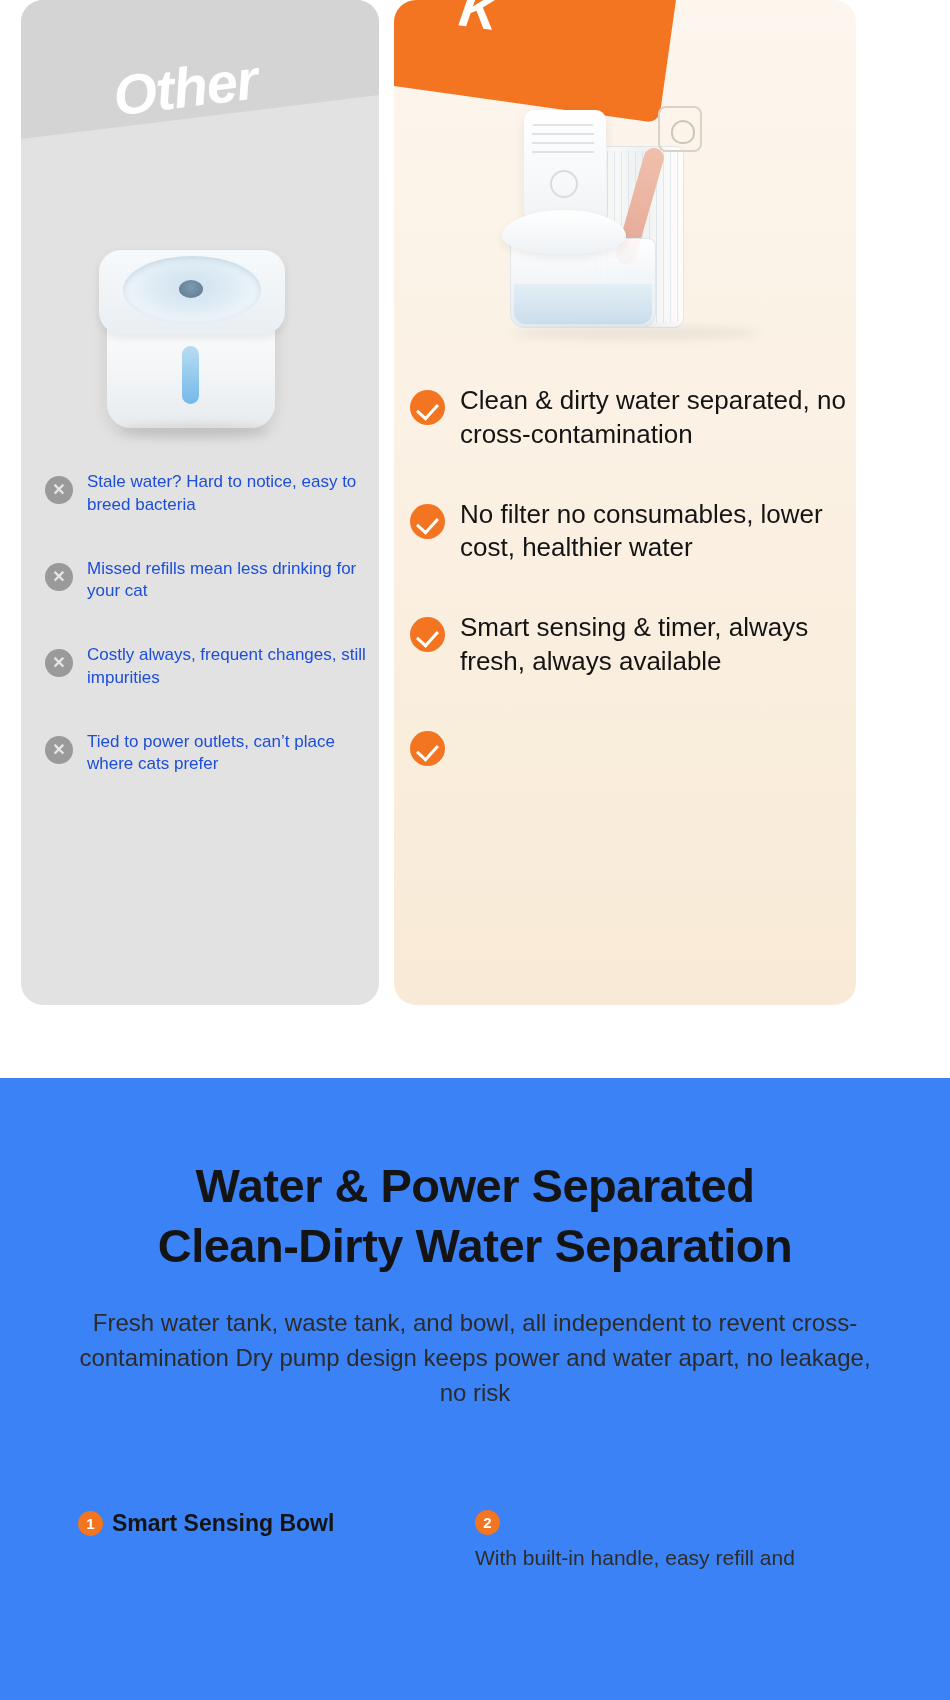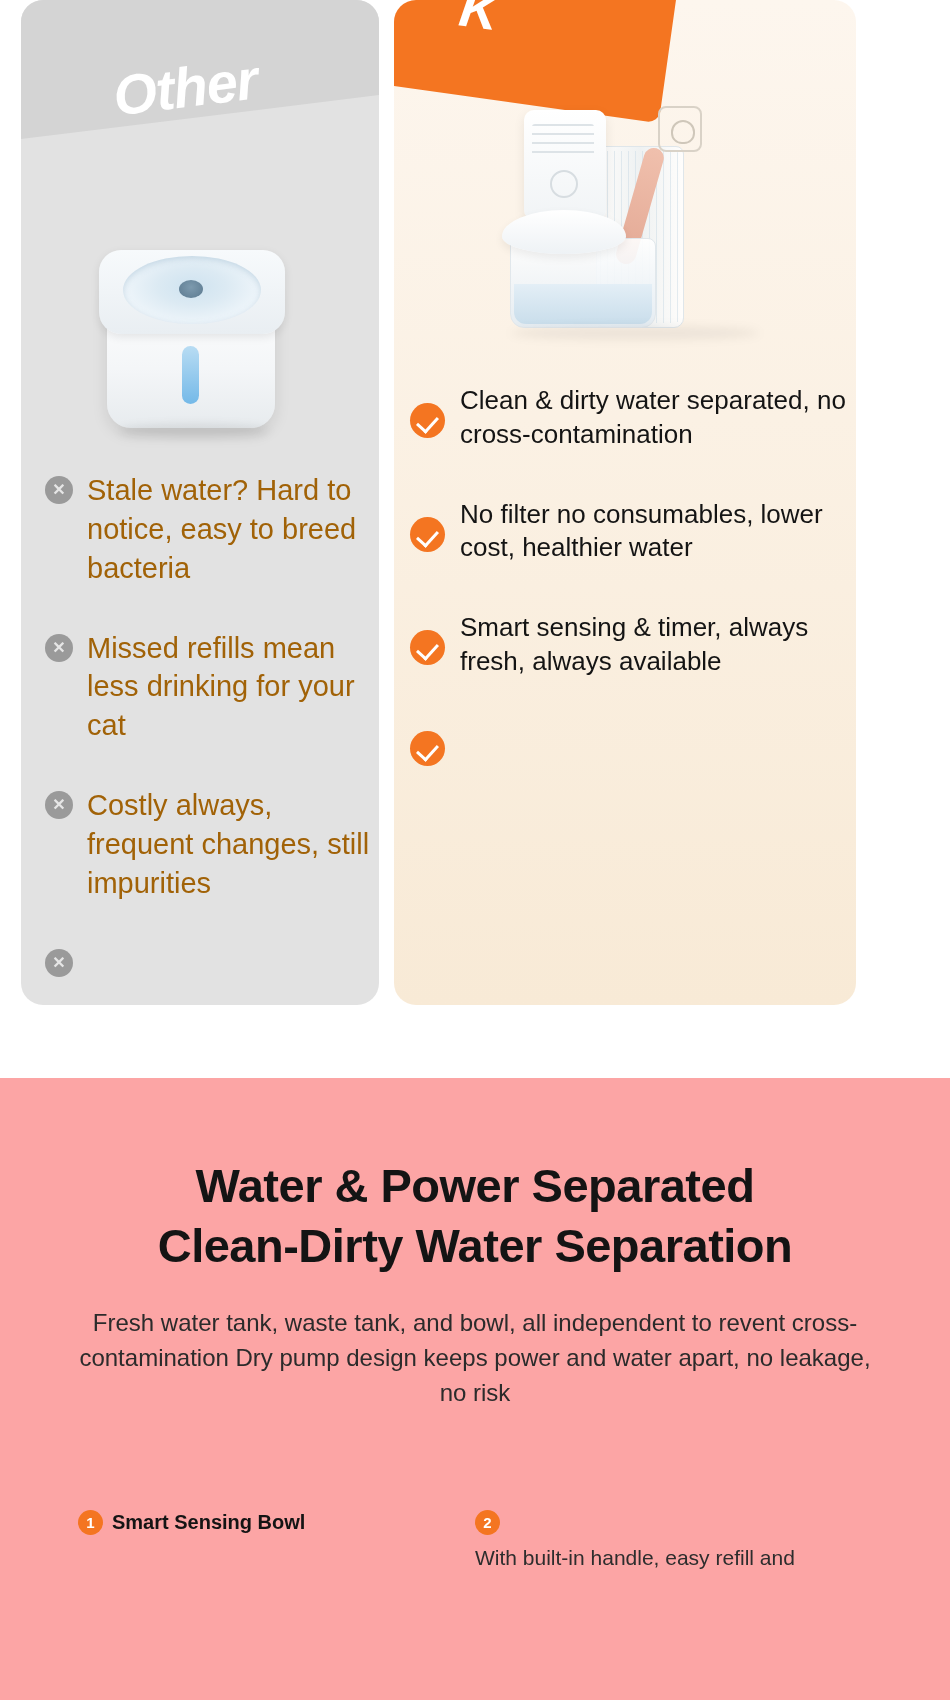--- a/index.html
+++ b/index.html
@@ -117,23 +117,23 @@
     left: 12px;
     top: 470px;
     width: 346px;
   }
   .bullet {
     display: flex;
     align-items: flex-start;
     margin-bottom: 40px;
   }
   .bullet .txt {
-    font-size: 29px;
+    font-size: 17px;
     line-height: 1.34;
-    color: #a16207;
+    color: #1d4ed8;
     padding-top: 1px;
   }
   .ic-x {
     flex: none;
     width: 28px; height: 28px;
     border-radius: 50%;
     background: #9a9a9a;
     color: #e6e6e6;
     font-size: 16px;
     line-height: 28px;
@@ -276,21 +276,21 @@
   }
 
   .bullets-right {
     position: absolute;
     left: 16px;
     top: 384px;
     width: 446px;
   }
   .bullet-r {
     display: flex;
-    align-items: center;
+    align-items: flex-start;
     margin-bottom: 46px;
   }
   .bullet-r .txt {
     font-size: 26px;
     line-height: 1.3;
     color: #141414;
   }
   .ic-v {
     flex: none;
     width: 35px; height: 35px;
@@ -310,21 +310,21 @@
     transform: rotate(42deg);
   }
 
   
   .sep {
     position: absolute;
     top: 1078px;
     left: 0;
     width: 950px;
     height: 622px;
-    background: #fca5a5;
+    background: #3b82f6;
     text-align: center;
     padding-top: 78px;
   }
   .sep h1 {
     font-size: 47px;
     font-weight: bold;
     color: #141414;
     line-height: 1.28;
     letter-spacing: -0.5px;
   }
@@ -356,21 +356,21 @@
     border-radius: 50%;
     background: #f47521;
     color: #ffffff;
     font-size: 15px;
     font-weight: bold;
     line-height: 25px;
     text-align: center;
     margin-right: 9px;
   }
   .feat-title {
-    font-size: 20px;
+    font-size: 23px;
     font-weight: bold;
     color: #141414;
   }
   .feat-body {
     margin-top: 8px;
     font-size: 21px;
     line-height: 1.4;
     color: #2d2d2d;
   }
 </style>
@@ -400,20 +400,21 @@
       <div class="bullet">
         <div class="ic-x">✕</div>
         <div class="txt">Missed refills mean less drinking for your cat</div>
       </div>
       <div class="bullet">
         <div class="ic-x">✕</div>
         <div class="txt">Costly always, frequent changes, still impurities</div>
       </div>
       <div class="bullet">
         <div class="ic-x">✕</div>
+        <div class="txt">Tied to power outlets, can’t place where cats prefer</div>
       </div>
     </div>
   </div>
 
   <div class="col col-ours">
     <div class="ours-ribbon"></div>
     <div class="ours-ribbon-label">K</div>
 
     <div class="ours-product">
       <div class="ours-tank"></div>

